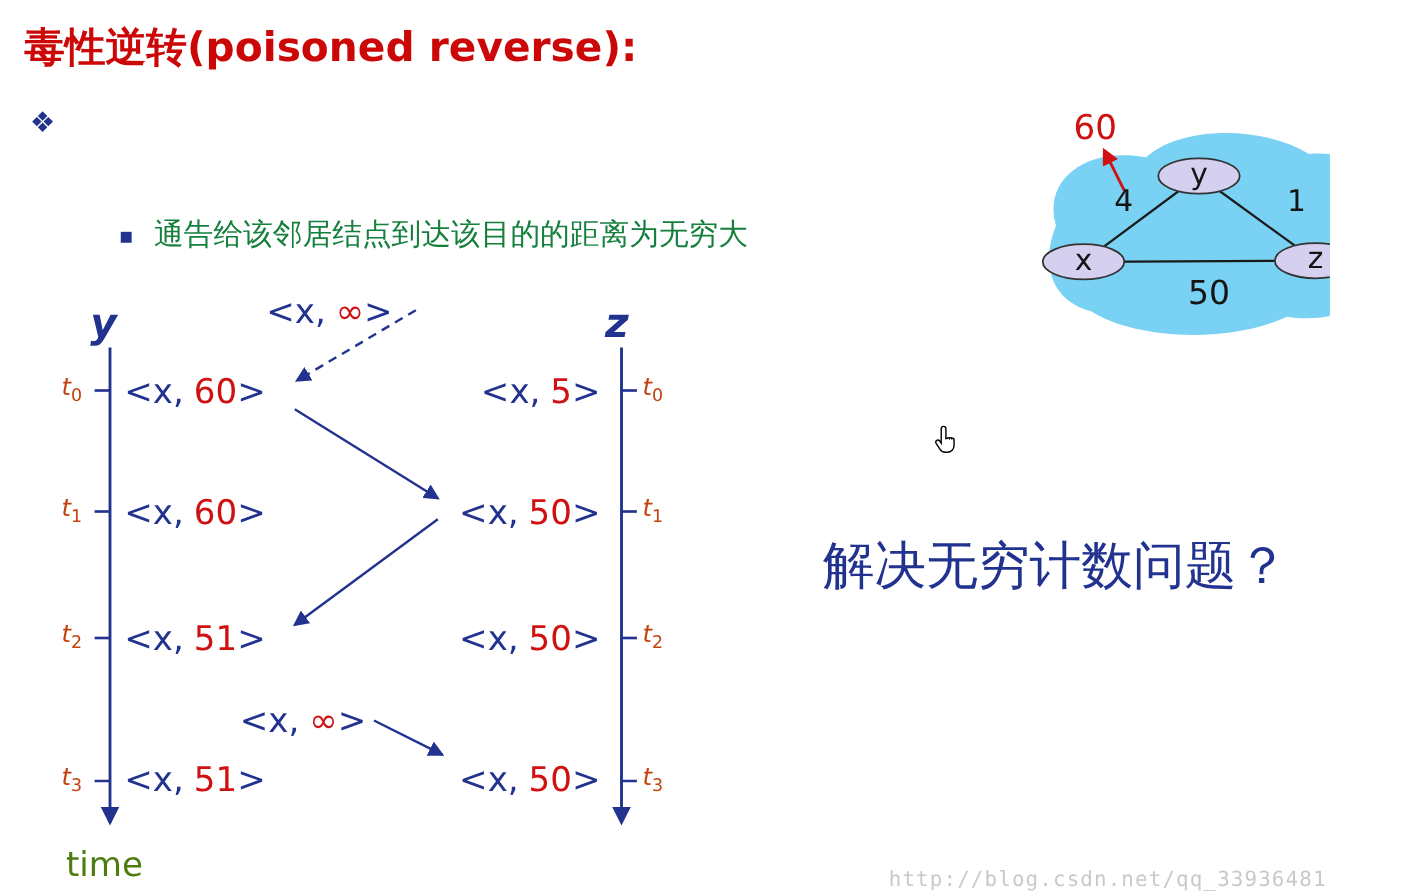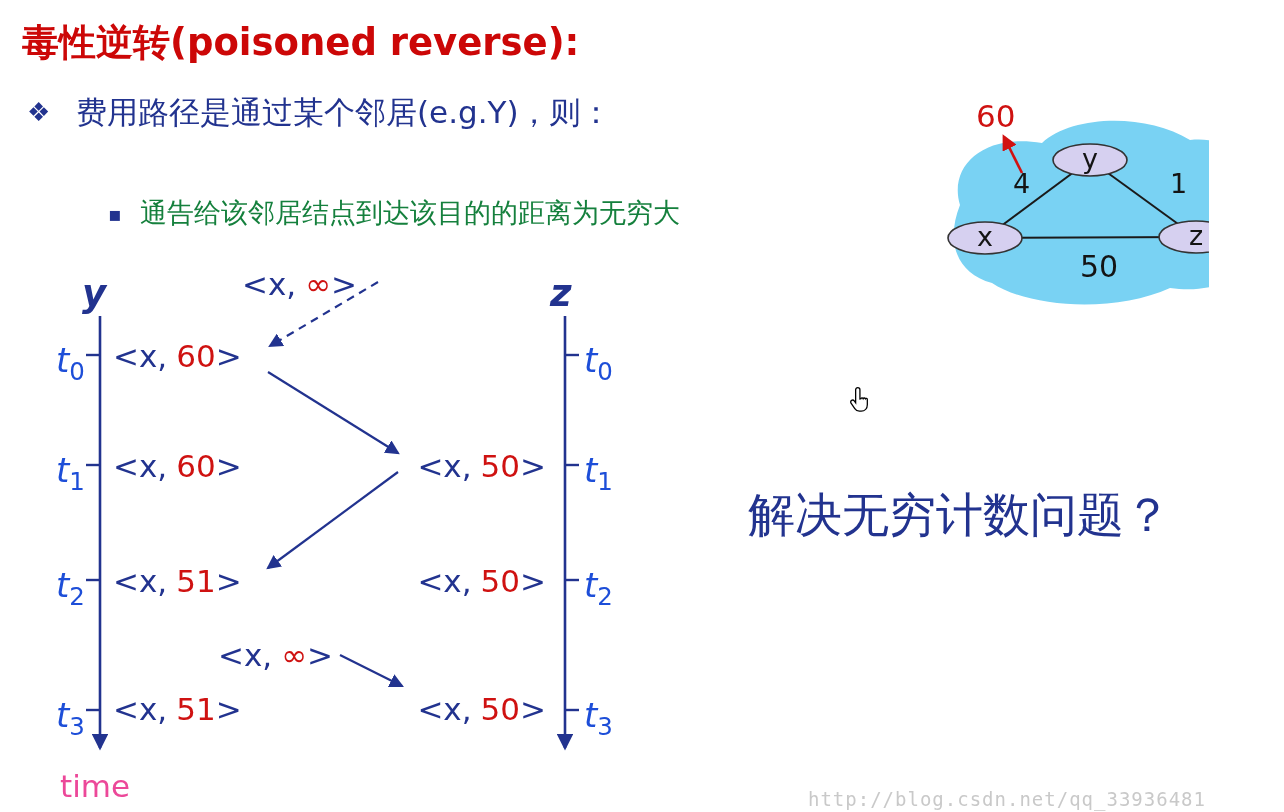--- a/index.html
+++ b/index.html
@@ -5,26 +5,26 @@
   html,body{margin:0;padding:0;background:#ffffff;}
   body{font-family:"DejaVu Sans","Liberation Sans",sans-serif;}
   .slide{position:relative;width:1209px;height:812px;background:#ffffff;overflow:hidden;}
   .abs{position:absolute;}
   .title{left:22px;top:18px;font-size:37px;font-weight:bold;color:#cc0707;letter-spacing:0px;}
   .bullet-marker{left:27px;top:97px;font-size:26px;color:#22338f;}
   .bullet-text{left:76px;top:88px;width:890px;font-size:31px;line-height:49px;color:#22338f;}
   .sub-marker{left:108px;top:202px;font-size:20px;color:#22338f;}
   .sub-text{left:140px;top:195px;font-size:27px;color:#15803d;}
   .axis-label{font-size:37px;font-weight:bold;font-style:italic;color:#22338f;}
-  .tick-label{font-size:34px;font-style:italic;color:#1d4ed8;}
+  .tick-label{font-size:22px;font-style:italic;color:#c2410c;}
   .tick-label sub{font-size:0.72em;font-style:normal;}
   .msg{font-size:31px;color:#22338f;white-space:nowrap;}
   .msg .val{color:#cf1211;margin-left:9px;}
   .msg.right{width:138px;text-align:right;}
-  .time-label{left:60px;top:768px;font-size:31px;color:#ec4899;}
+  .time-label{left:60px;top:768px;font-size:31px;color:#4d7c0f;}
   .question{left:748px;top:484px;font-size:47px;line-height:62px;color:#22338f;white-space:nowrap;}
   .net-label{font-size:27px;color:#141414;text-align:center;}
   .cost{font-size:27px;color:#141414;}
   .changed-cost{left:976px;top:98px;font-size:31px;color:#cf1211;}
   .watermark{right:3px;bottom:2px;font-size:19px;letter-spacing:1px;color:#c9c9c9;font-family:"DejaVu Sans Mono","Liberation Mono",monospace;}
   svg{display:block;}
   .overlay{position:absolute;left:0;top:0;pointer-events:none;}
 </style>
 </head>
 <body>
@@ -74,21 +74,20 @@
     <line x1="92" y1="88" x2="74" y2="52" stroke="#d11212" stroke-width="2.6" marker-end="url(#arrR)"></line>
 
     <ellipse cx="55" cy="153" rx="37" ry="16" fill="#d6d0f0" stroke="#333" stroke-width="1.6"></ellipse>
     <ellipse cx="160" cy="75" rx="37" ry="16" fill="#d6d0f0" stroke="#333" stroke-width="1.6"></ellipse>
     <ellipse cx="266" cy="152" rx="37" ry="16" fill="#d6d0f0" stroke="#333" stroke-width="1.6"></ellipse>
   </svg>
 
   <div class="abs title">毒性逆转(poisoned reverse):</div>
   <div class="abs bullet-marker">❖</div>
   <div class="abs bullet-text">
-    <div>费用路径是通过某个邻居(e.g.Y)，则：</div>
   </div>
   <div class="abs sub-marker">▪</div>
   <div class="abs sub-text">通告给该邻居结点到达该目的的距离为无穷大</div>
 
   <div class="abs net-label" style="left:969px;top:221px;width:32px;">x</div>
   <div class="abs net-label" style="left:1074px;top:143px;width:32px;">y</div>
   <div class="abs net-label" style="left:1180px;top:220px;width:32px;">z</div>
   <div class="abs cost" style="left:1013px;top:168px;">4</div>
   <div class="abs cost" style="left:1170px;top:168px;">1</div>
   <div class="abs cost" style="left:1080px;top:249px;font-size:30px;">50</div>
@@ -105,20 +104,21 @@
   <div class="abs tick-label" style="left:584px;top:340px;"><span>t</span><sub>0</sub></div>
   <div class="abs tick-label" style="left:584px;top:450px;"><span>t</span><sub>1</sub></div>
   <div class="abs tick-label" style="left:584px;top:565px;"><span>t</span><sub>2</sub></div>
   <div class="abs tick-label" style="left:584px;top:695px;"><span>t</span><sub>3</sub></div>
 
   <div class="abs msg" style="left:113px;top:338px;"><span>&lt;x,</span><span class="val">60</span><span>&gt;</span></div>
   <div class="abs msg" style="left:113px;top:448px;"><span>&lt;x,</span><span class="val">60</span><span>&gt;</span></div>
   <div class="abs msg" style="left:113px;top:563px;"><span>&lt;x,</span><span class="val">51</span><span>&gt;</span></div>
   <div class="abs msg" style="left:113px;top:691px;"><span>&lt;x,</span><span class="val">51</span><span>&gt;</span></div>
 
+  <div class="abs msg right" style="left:408px;top:338px;"><span>&lt;x,</span><span class="val">5</span><span>&gt;</span></div>
   <div class="abs msg right" style="left:408px;top:448px;"><span>&lt;x,</span><span class="val">50</span><span>&gt;</span></div>
   <div class="abs msg right" style="left:408px;top:563px;"><span>&lt;x,</span><span class="val">50</span><span>&gt;</span></div>
   <div class="abs msg right" style="left:408px;top:691px;"><span>&lt;x,</span><span class="val">50</span><span>&gt;</span></div>
 
   <div class="abs msg" style="left:242px;top:266px;"><span>&lt;x,</span><span class="val">∞</span><span>&gt;</span></div>
   <div class="abs msg" style="left:218px;top:637px;"><span>&lt;x,</span><span class="val">∞</span><span>&gt;</span></div>
 
   <div class="abs time-label">time</div>
 
   <div class="abs question">

